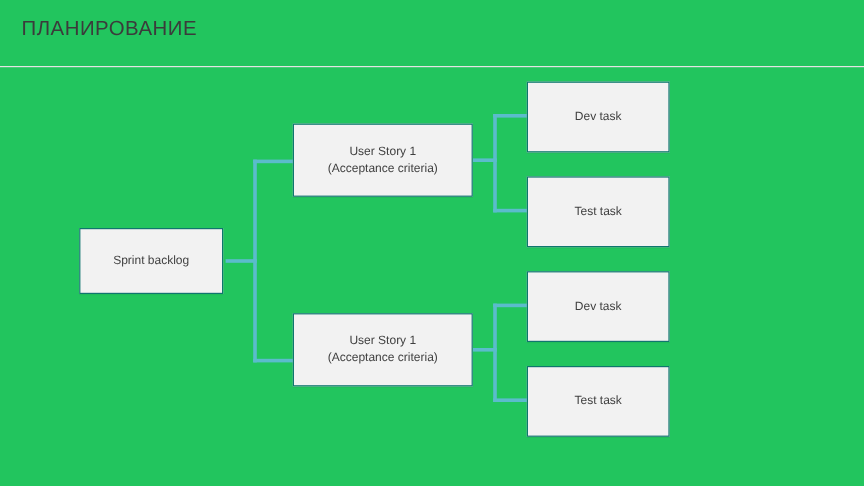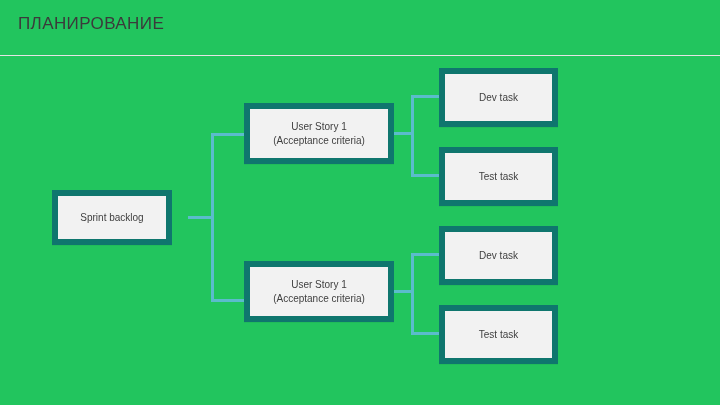--- a/index.html
+++ b/index.html
@@ -44,39 +44,39 @@
     position: absolute;
     left: 0;
     top: 56px;
     width: 720px;
     height: 324px;
   }
 
   .node {
     position: absolute;
     background: #f2f2f2;
-    border: 6px solid #0f766e;
+    border: 1px solid #0f766e;
     box-sizing: border-box;
     display: flex;
     align-items: center;
     justify-content: center;
     text-align: center;
     color: #3f3f3f;
     font-size: 10px;
     line-height: 1.35;
     box-shadow: 0 1px 0 rgba(0,0,0,0.045);
   }
   .node .node-label {
     display: block;
     padding: 0 6px;
     white-space: pre-line;
   }
 
   
-  .node-root     { left: 52px;  top: 134px; width: 120px; height: 55px; }
+  .node-root     { left: 66px;  top: 134px; width: 120px; height: 55px; }
   
   .node-story-1  { left: 244px; top: 47px;  width: 150px; height: 61px; }
   .node-story-2  { left: 244px; top: 205px; width: 150px; height: 61px; }
   
   .node-task-1   { left: 439px; top: 12px;  width: 119px; height: 59px; }
   .node-task-2   { left: 439px; top: 91px;  width: 119px; height: 59px; }
   .node-task-3   { left: 439px; top: 170px; width: 119px; height: 59px; }
   .node-task-4   { left: 439px; top: 249px; width: 119px; height: 59px; }
 
   

